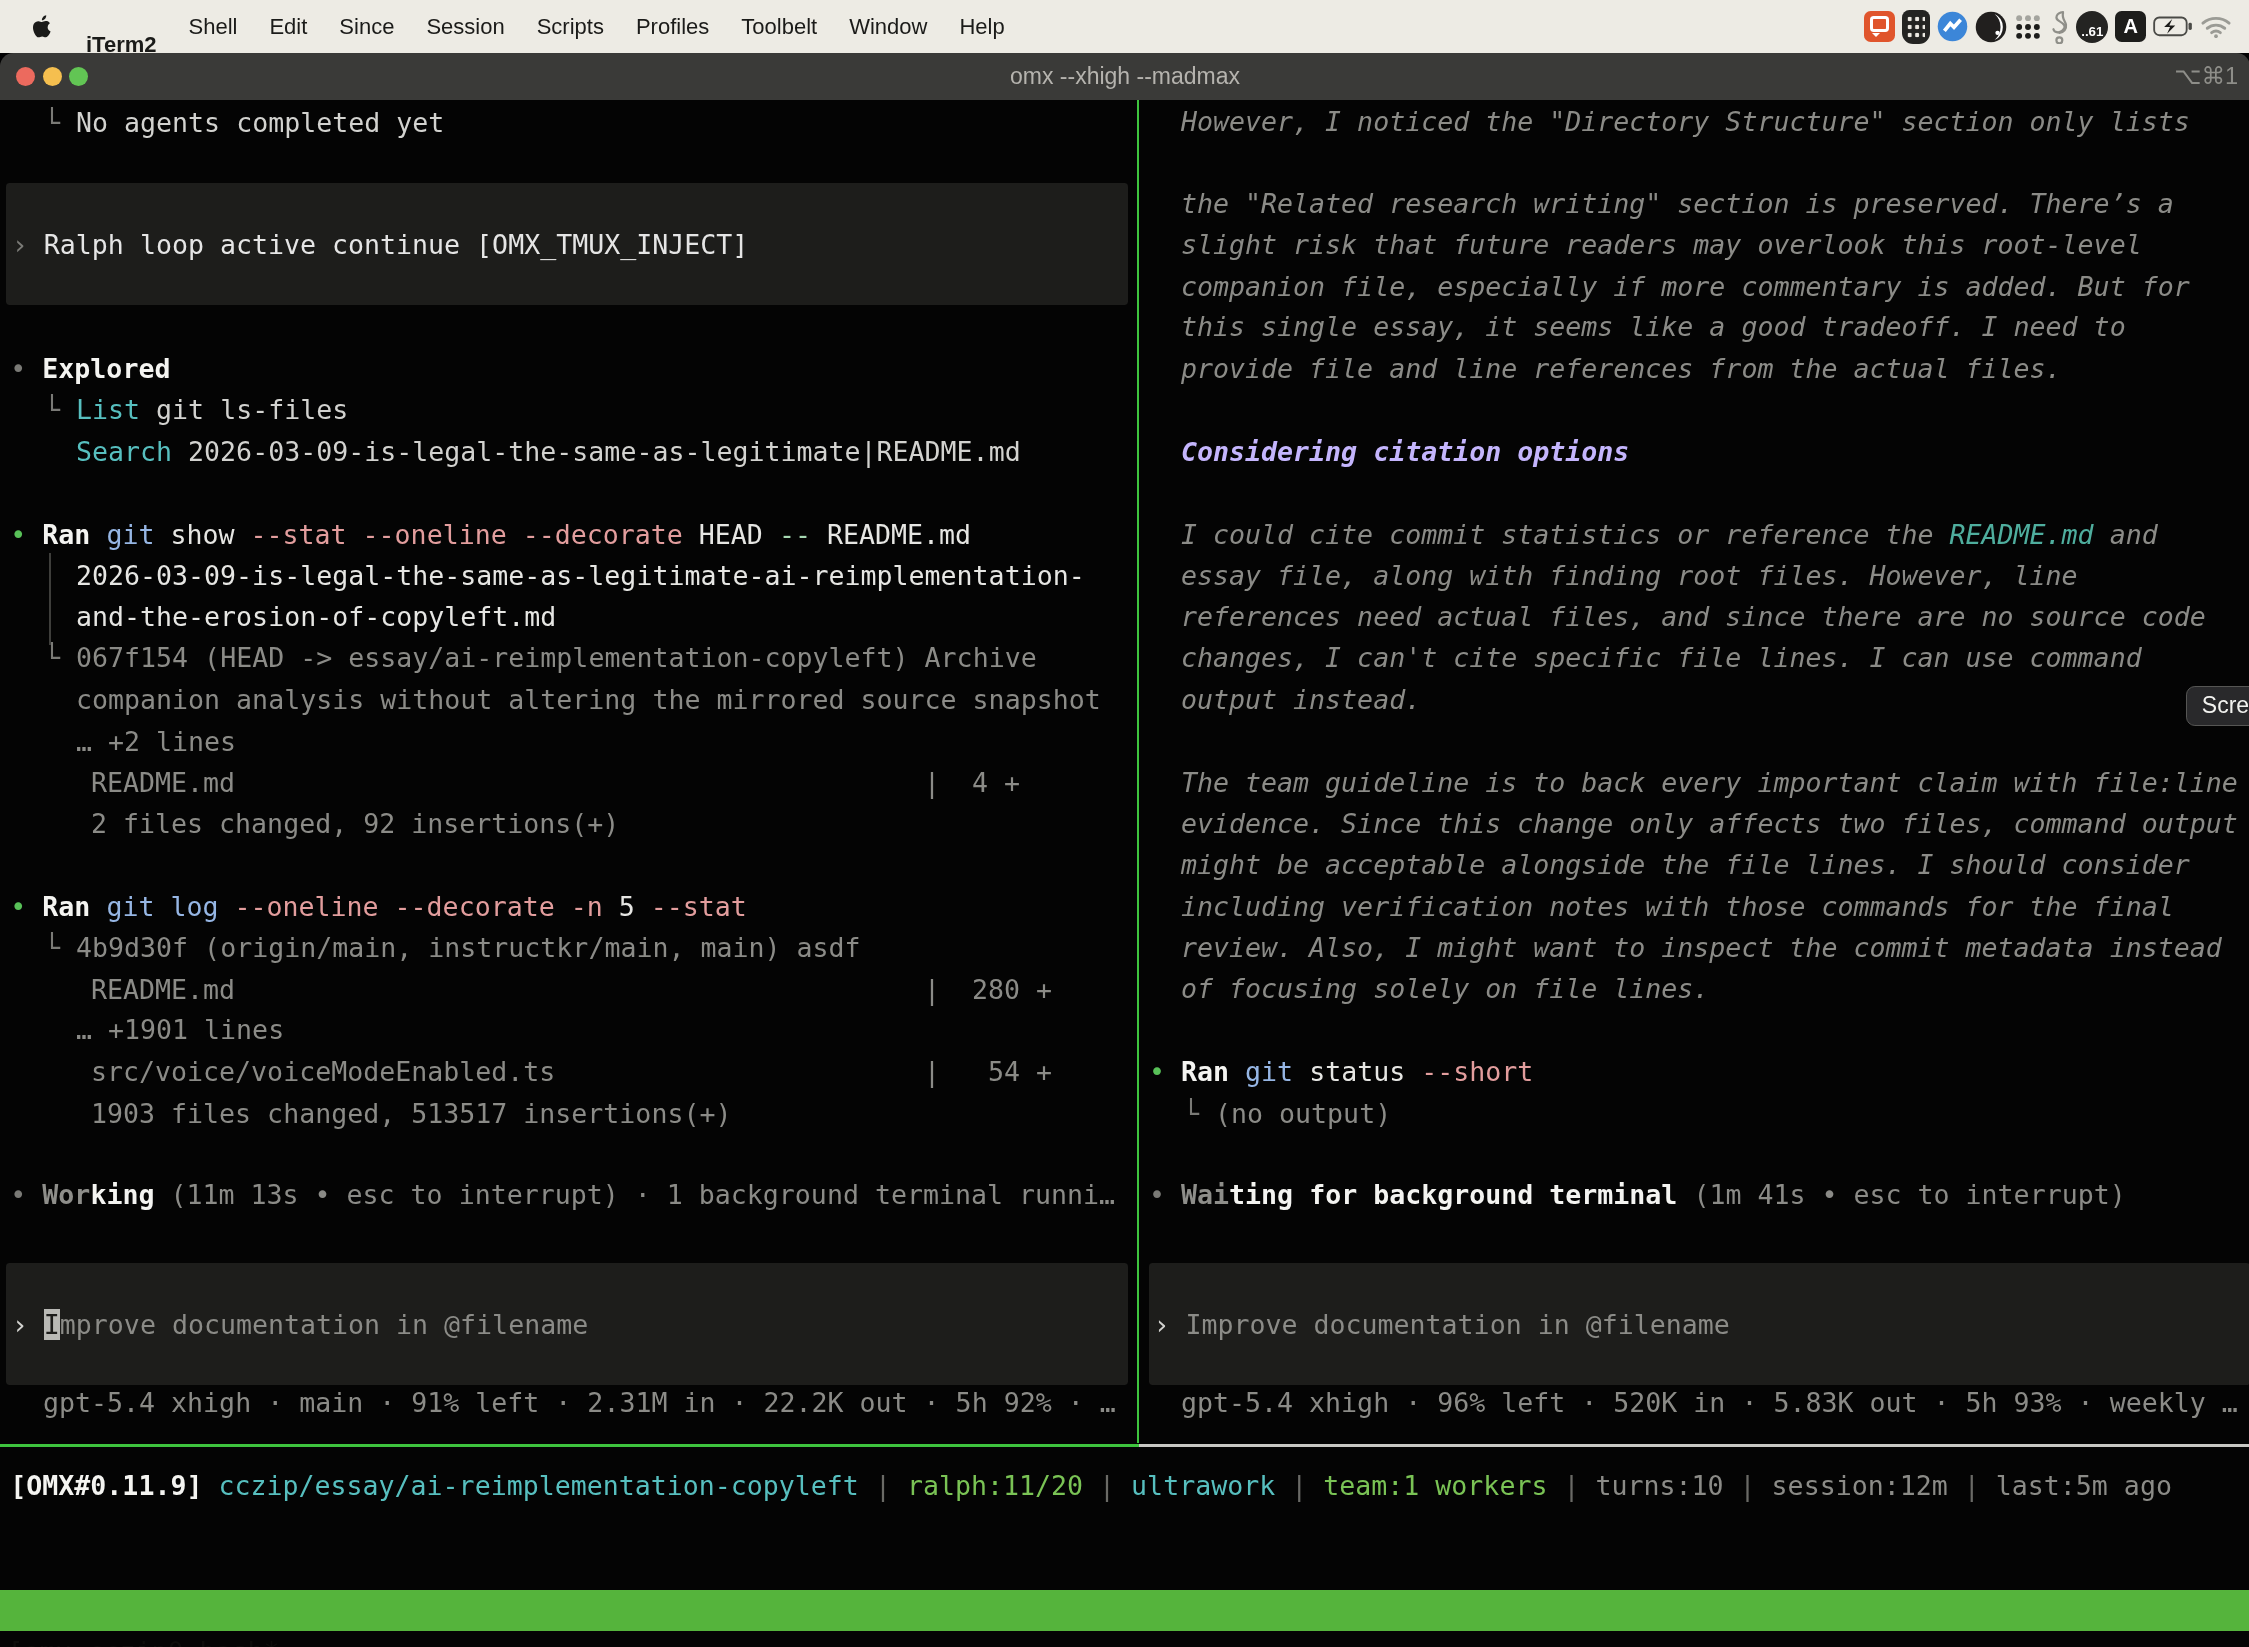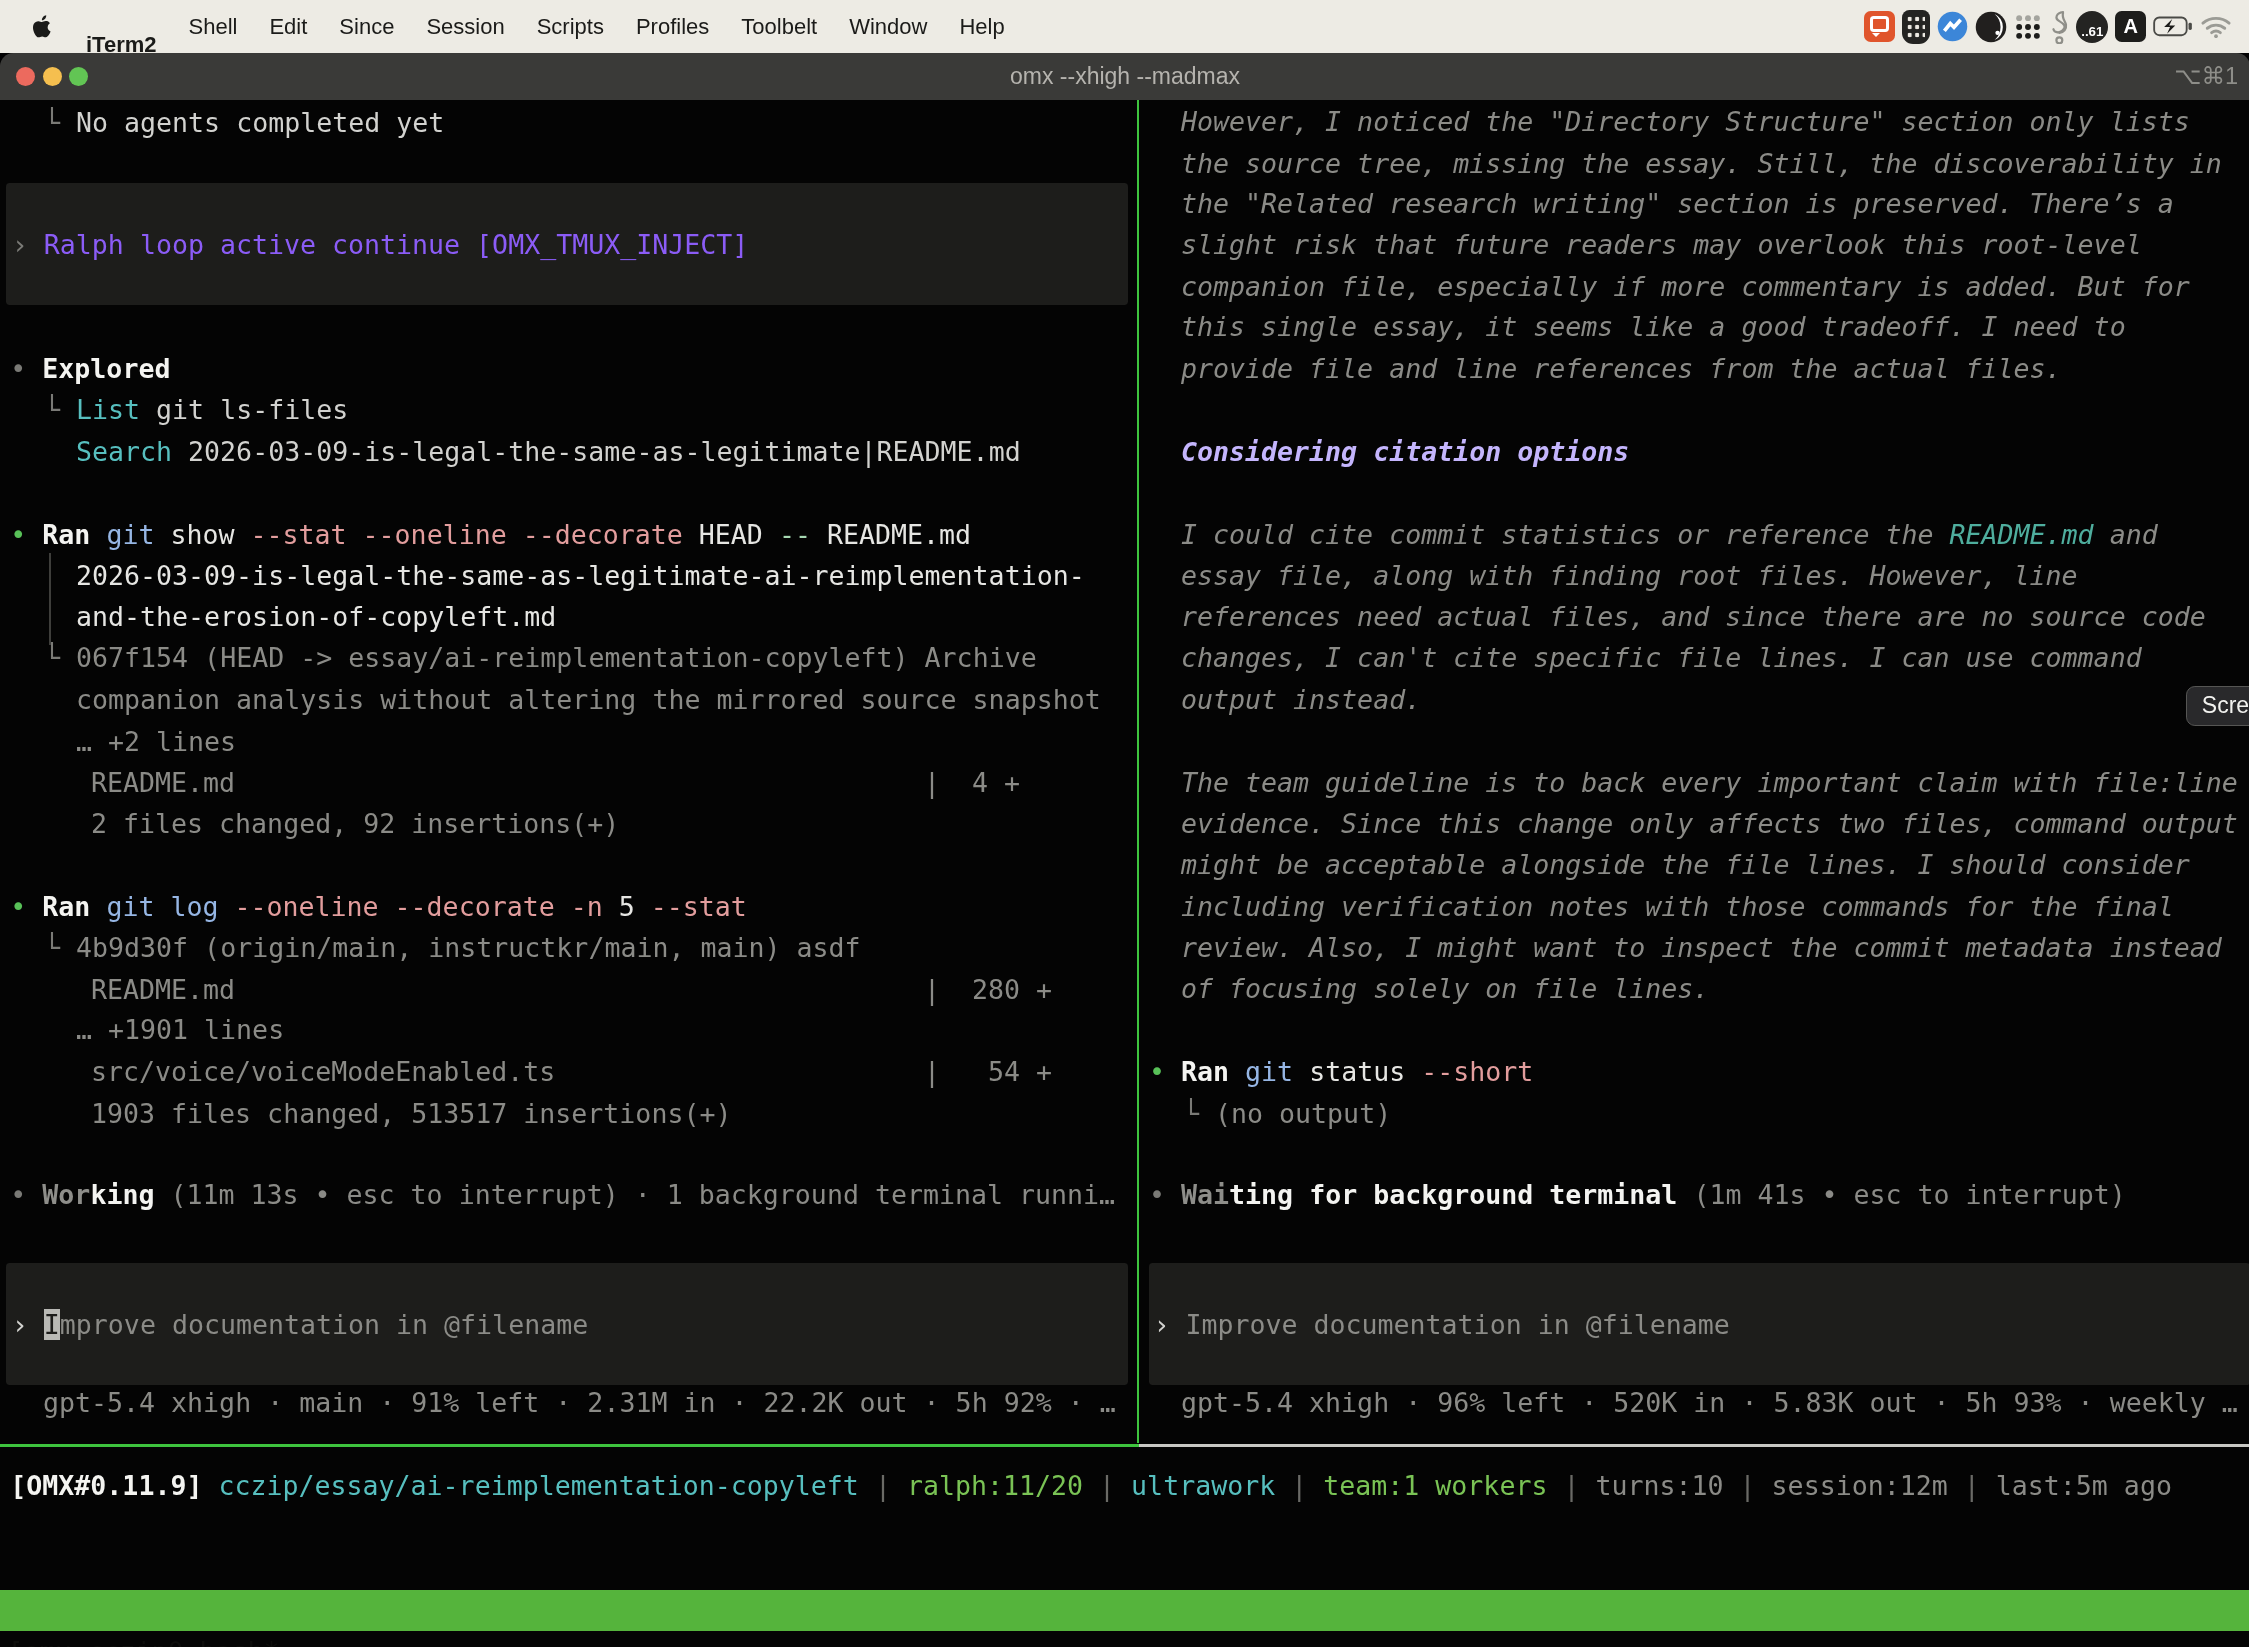--- a/index.html
+++ b/index.html
@@ -55,21 +55,21 @@
 
   .vdiv{position:absolute;left:1137px;top:100px;width:2.2px;height:1343px;background:#3ec43e;}
   .hdiv-l{position:absolute;left:0;top:1444px;width:1139px;height:3px;background:#3ec43e;}
   .hdiv-r{position:absolute;left:1139px;top:1444px;width:1111px;height:3px;background:#c8c8c4;}
 
   
   .c-white{color:#e6e6e3;}
   .c-boldwhite{color:#f4f4f1;font-weight:bold;}
   .c-bolddim{color:#8e8e8a;font-weight:bold;}
   .c-lt{color:#d2d2cf;}
-  .c-mid{color:#8b5cf6;}
+  .c-mid{color:#e5e5e5;}
   .c-dim{color:#8b8b87;}
   .c-dim2{color:#7a7a76;}
   .c-dimi{color:#8b8b87;font-style:italic;}
   .c-boldi{color:#c4b5fd;font-weight:bold;font-style:italic;}
   .c-teali{color:#4fae9e;font-style:italic;}
   .c-cyan{color:#57bfbf;}
   .c-blue{color:#96b6e4;}
   .c-pink{color:#e29d9d;}
   .c-pgreen{color:#a6d8b2;}
   .c-green{color:#58c158;}
@@ -213,21 +213,20 @@
     <div class="line" style="top:1074px;left:10.3px"><span class="c-dim2">• </span><span class="c-bolddim">Wor</span><span class="c-boldwhite">king</span><span class="c-dim"> (11m 13s • esc to interrupt) · 1 background terminal runni…</span></div>
 
     <div class="ibox" style="left:5.9px;top:1163px;width:1122px;height:122px">
       <div class="line" style="top:41px;left:5.9px"><span class="c-lt">› </span><span class="c-cursor">I</span><span class="c-dim">mprove documentation in @filename</span></div>
     </div>
     <div class="line" style="top:1282px;left:43px"><span class="c-dim">gpt-5.4 xhigh · main · 91% left · 2.31M in · 22.2K out · 5h 92% · …</span></div>
   </div>
 
   <div class="pane" id="right-pane">
     <div class="line" style="top:0.7px;left:32px"><span class="c-dimi">However, I noticed the "Directory Structure" section only lists</span></div>
-    <div class="line" style="top:43px;left:32px"><span class="c-dimi">the source tree, missing the essay. Still, the discoverability in</span></div>
     <div class="line" style="top:83px;left:32px"><span class="c-dimi">the "Related research writing" section is preserved. There’s a</span></div>
     <div class="line" style="top:124px;left:32px"><span class="c-dimi">slight risk that future readers may overlook this root-level</span></div>
     <div class="line" style="top:166px;left:32px"><span class="c-dimi">companion file, especially if more commentary is added. But for</span></div>
     <div class="line" style="top:206px;left:32px"><span class="c-dimi">this single essay, it seems like a good tradeoff. I need to</span></div>
     <div class="line" style="top:248px;left:32px"><span class="c-dimi">provide file and line references from the actual files.</span></div>
 
     <div class="line" style="top:331px;left:32px"><span class="c-boldi">Considering citation options</span></div>
 
     <div class="line" style="top:414px;left:32px"><span class="c-dimi">I could cite commit statistics or reference the </span><span class="c-teali">README.md</span><span class="c-dimi"> and</span></div>
     <div class="line" style="top:455px;left:32px"><span class="c-dimi">essay file, along with finding root files. However, line</span></div>

